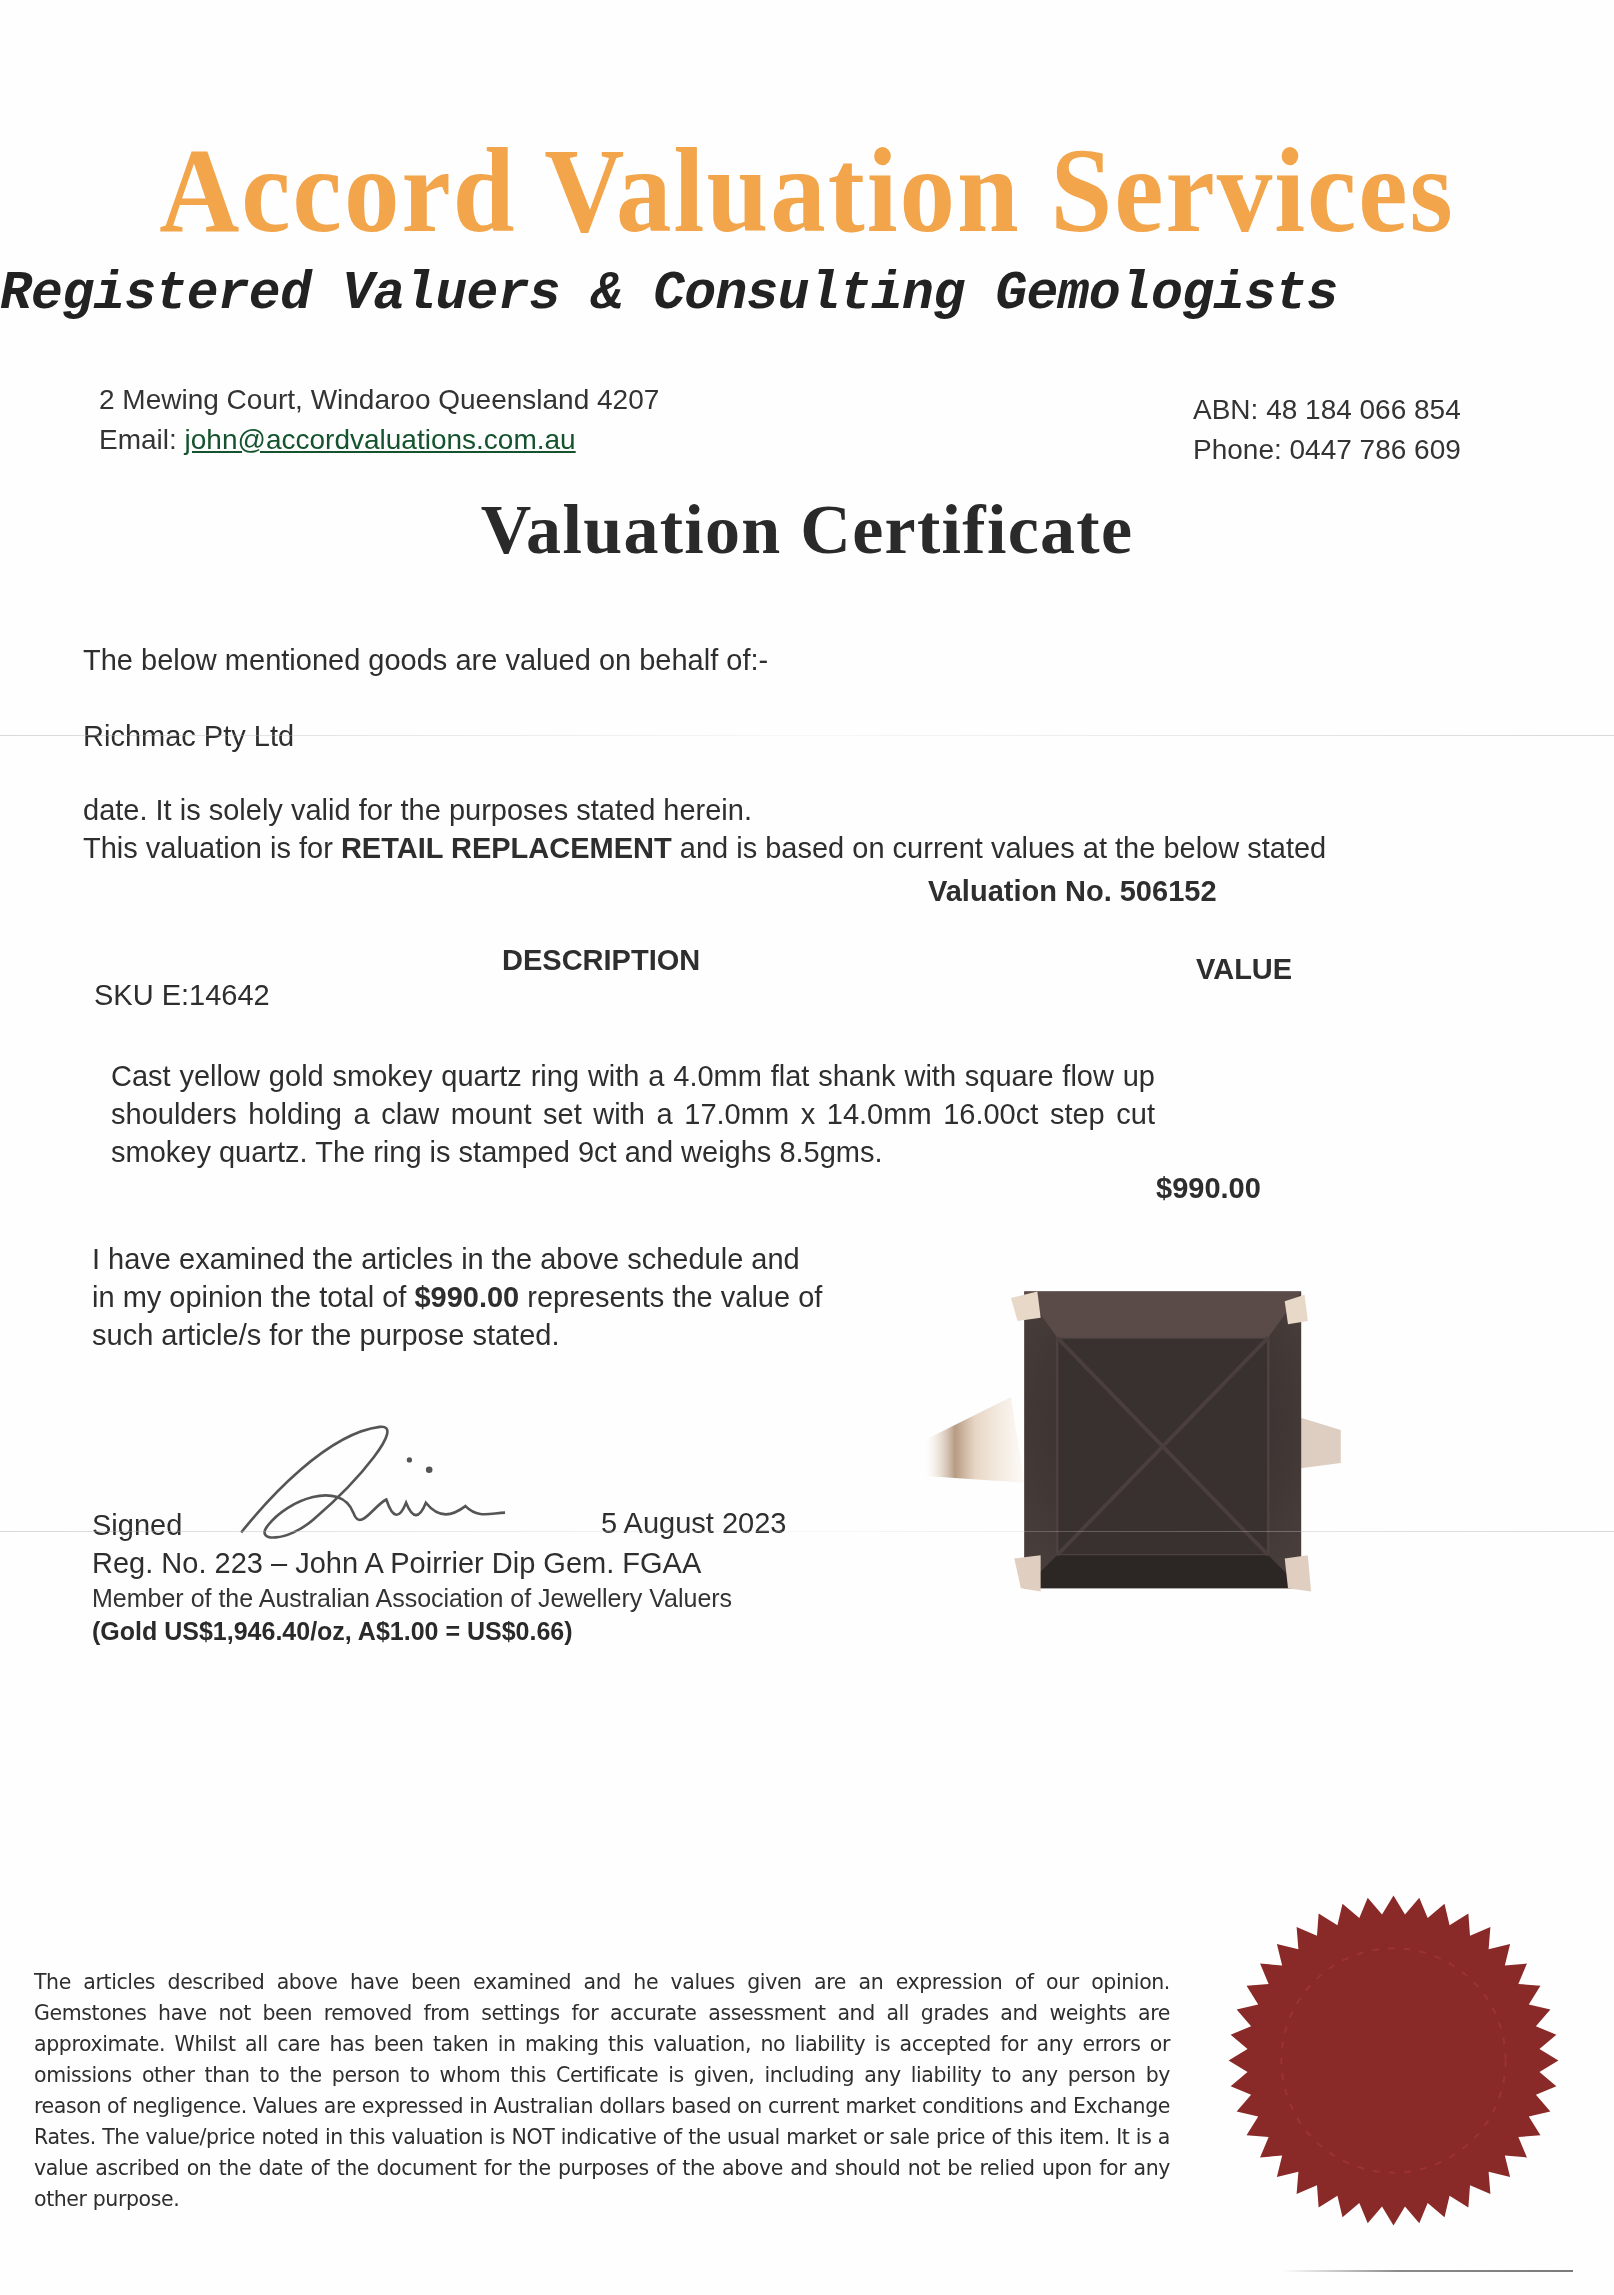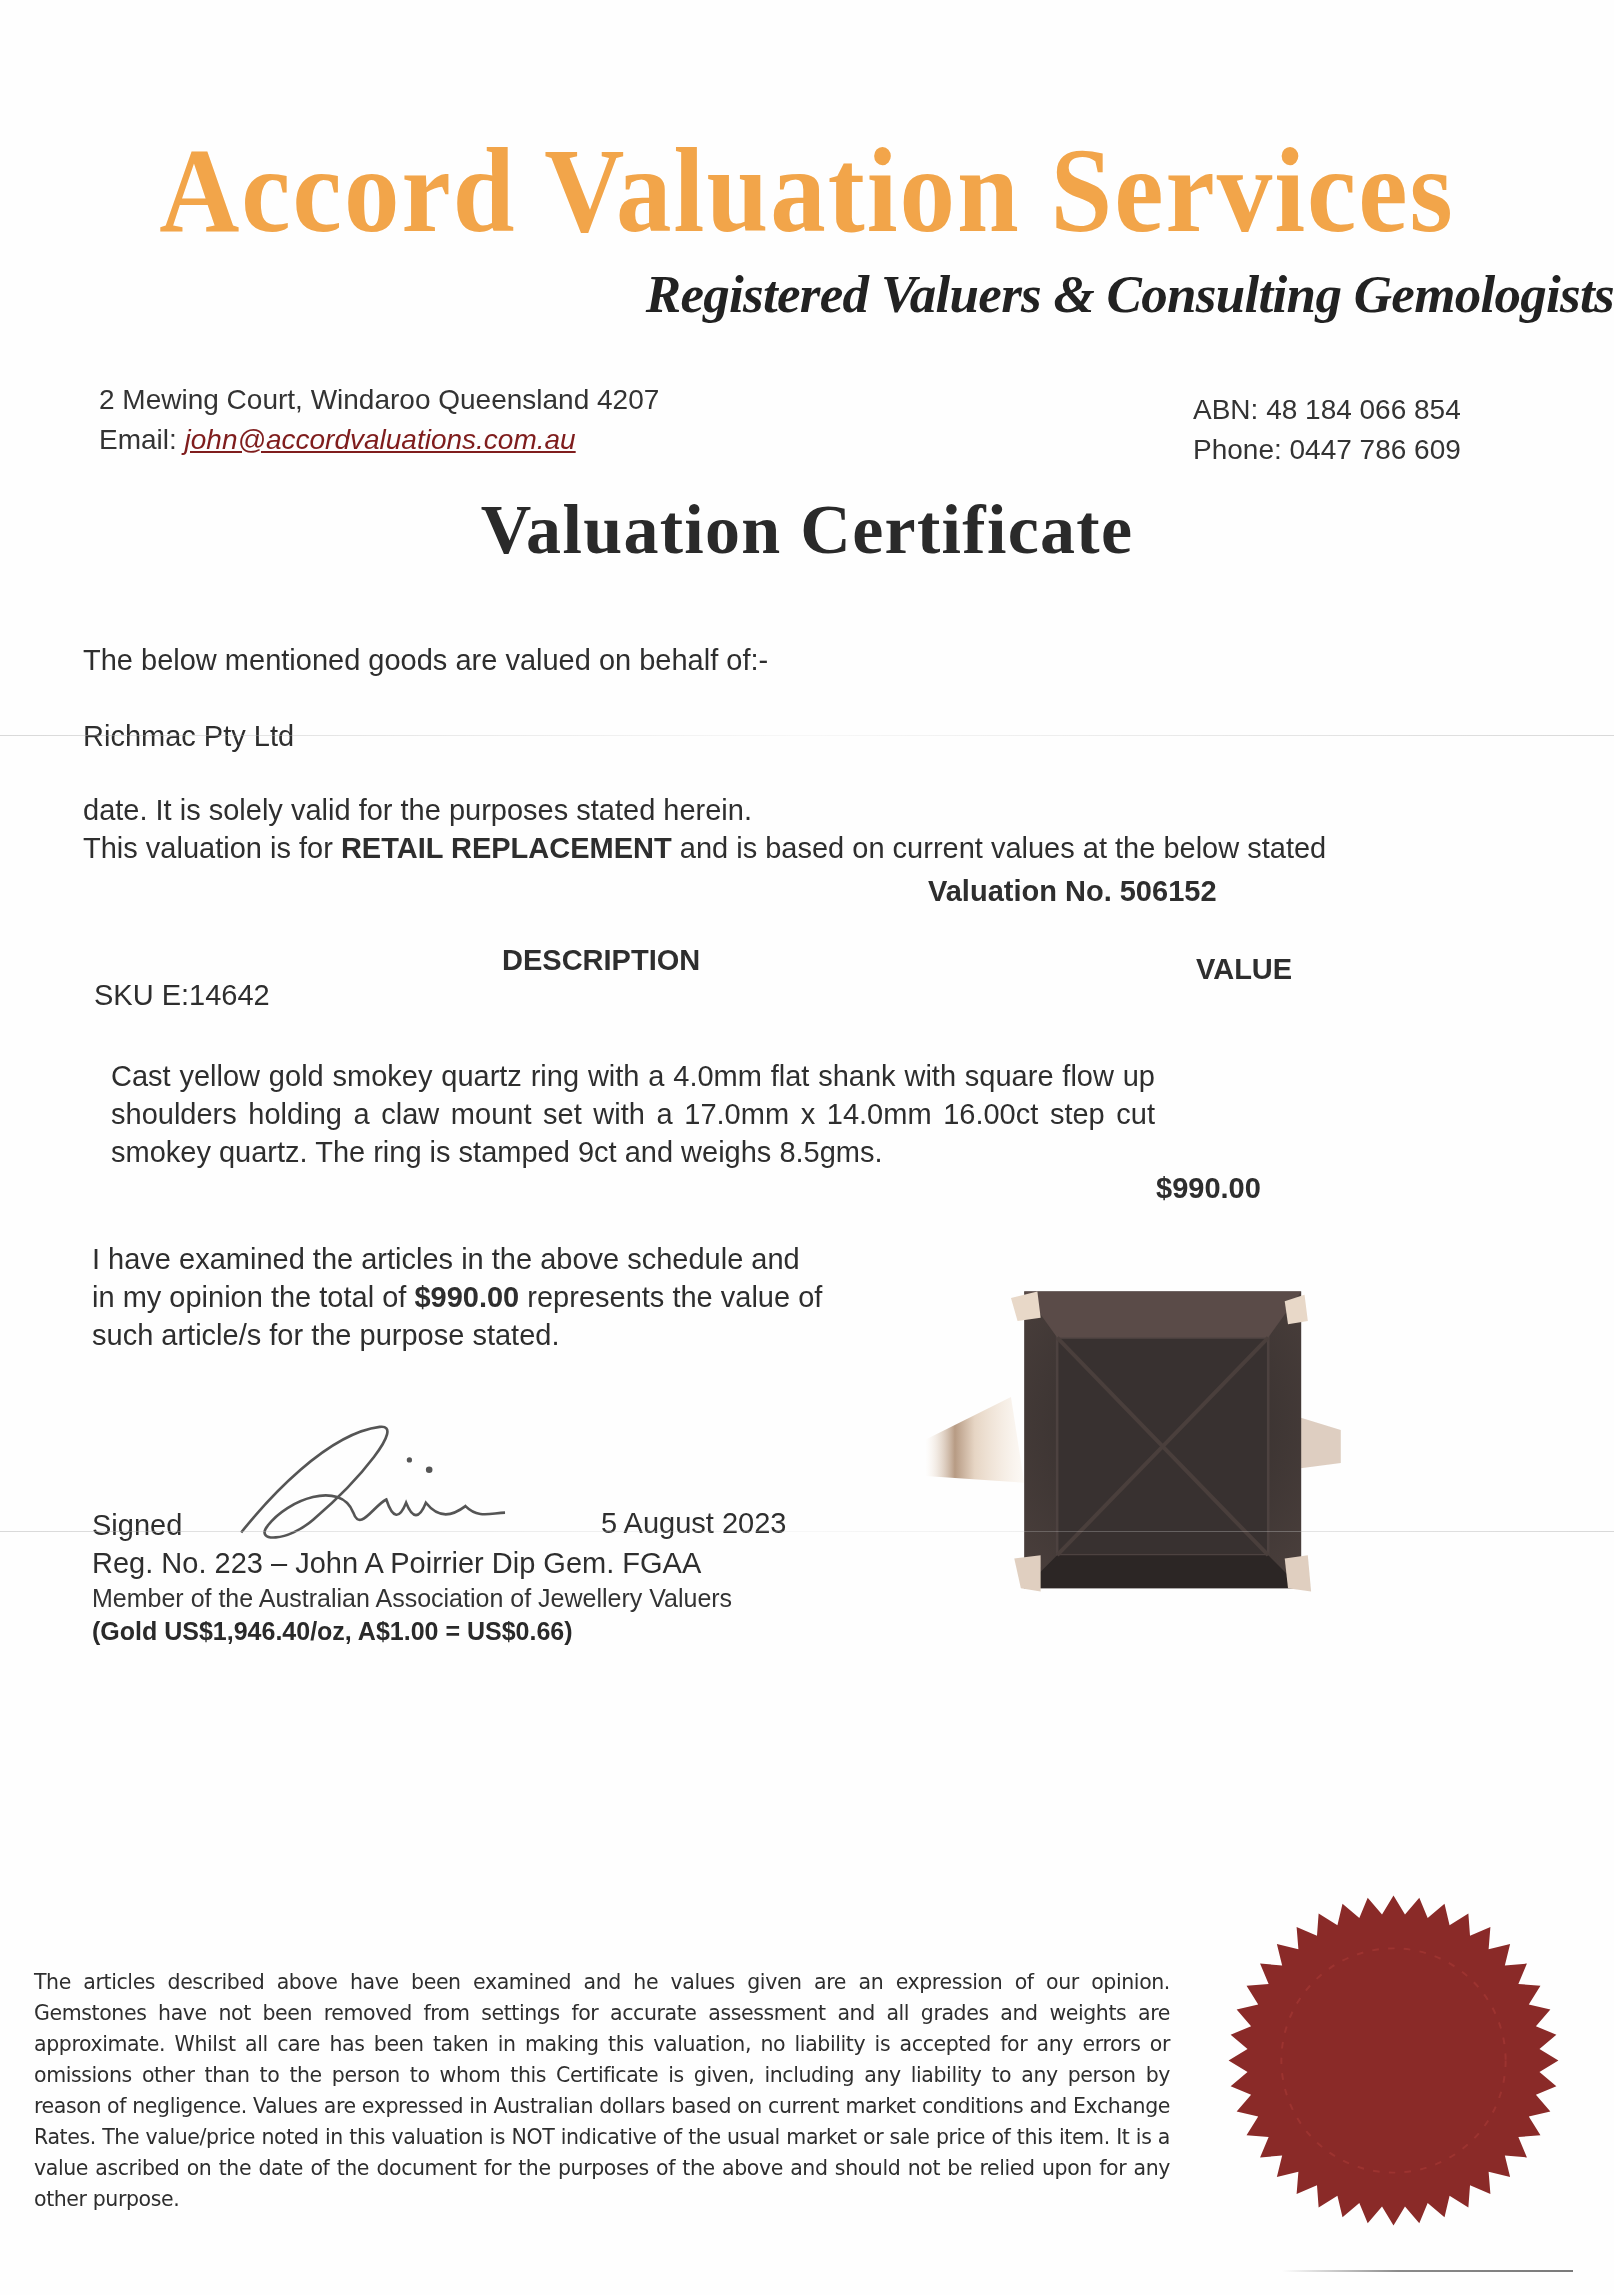--- a/index.html
+++ b/index.html
@@ -9,26 +9,26 @@
     font-family:"Liberation Sans", sans-serif;
   }
   .abs { position:absolute; }
   .brand {
     left:0; width:1614px; top:135px; text-align:center;
     font-family:"Liberation Serif", serif; font-weight:bold;
     font-size:111px; letter-spacing:2px; color:#f2a54a; line-height:1;
     transform:scaleY(1.08);
   }
   .tagline {
-    left:0; width:1614px; top:268px; text-align:right;
-    font-family:Liberation Serif, serif; font-weight:bold; font-style:italic;
+    left:0; width:1614px; top:268px; text-align:left;
+    font-family:Liberation Mono, monospace; font-weight:bold; font-style:italic;
     font-size:53px; color:#222; letter-spacing:-0.7px; line-height:1;
   }
   .contact { font-family:"Liberation Sans", sans-serif; font-size:28px; color:#333; line-height:40px; }
-  .contact a { color:#7f1d1d; text-decoration:underline;font-style:italic; }
+  .contact a { color:#14532d; text-decoration:underline; }
   .cert-title {
     left:0; width:1614px; top:495px; text-align:center;
     font-family:"Liberation Serif", serif; font-weight:bold;
     font-size:70px; color:#2a2a2a; letter-spacing:1.3px; line-height:1;
   }
   .body-text { font-size:29px; color:#2e2e2e; line-height:38px; }
   .bold { font-weight:bold; }
   .desc { font-size:29px; color:#2e2e2e; line-height:38px; text-align:justify; width:1044px;margin-left:17px; }
   .fold { left:0; width:1614px; height:1.3px; background:linear-gradient(90deg, rgba(180,180,180,0.5), rgba(220,220,220,0.2), rgba(180,180,180,0.5)); }
   .disclaimer {

